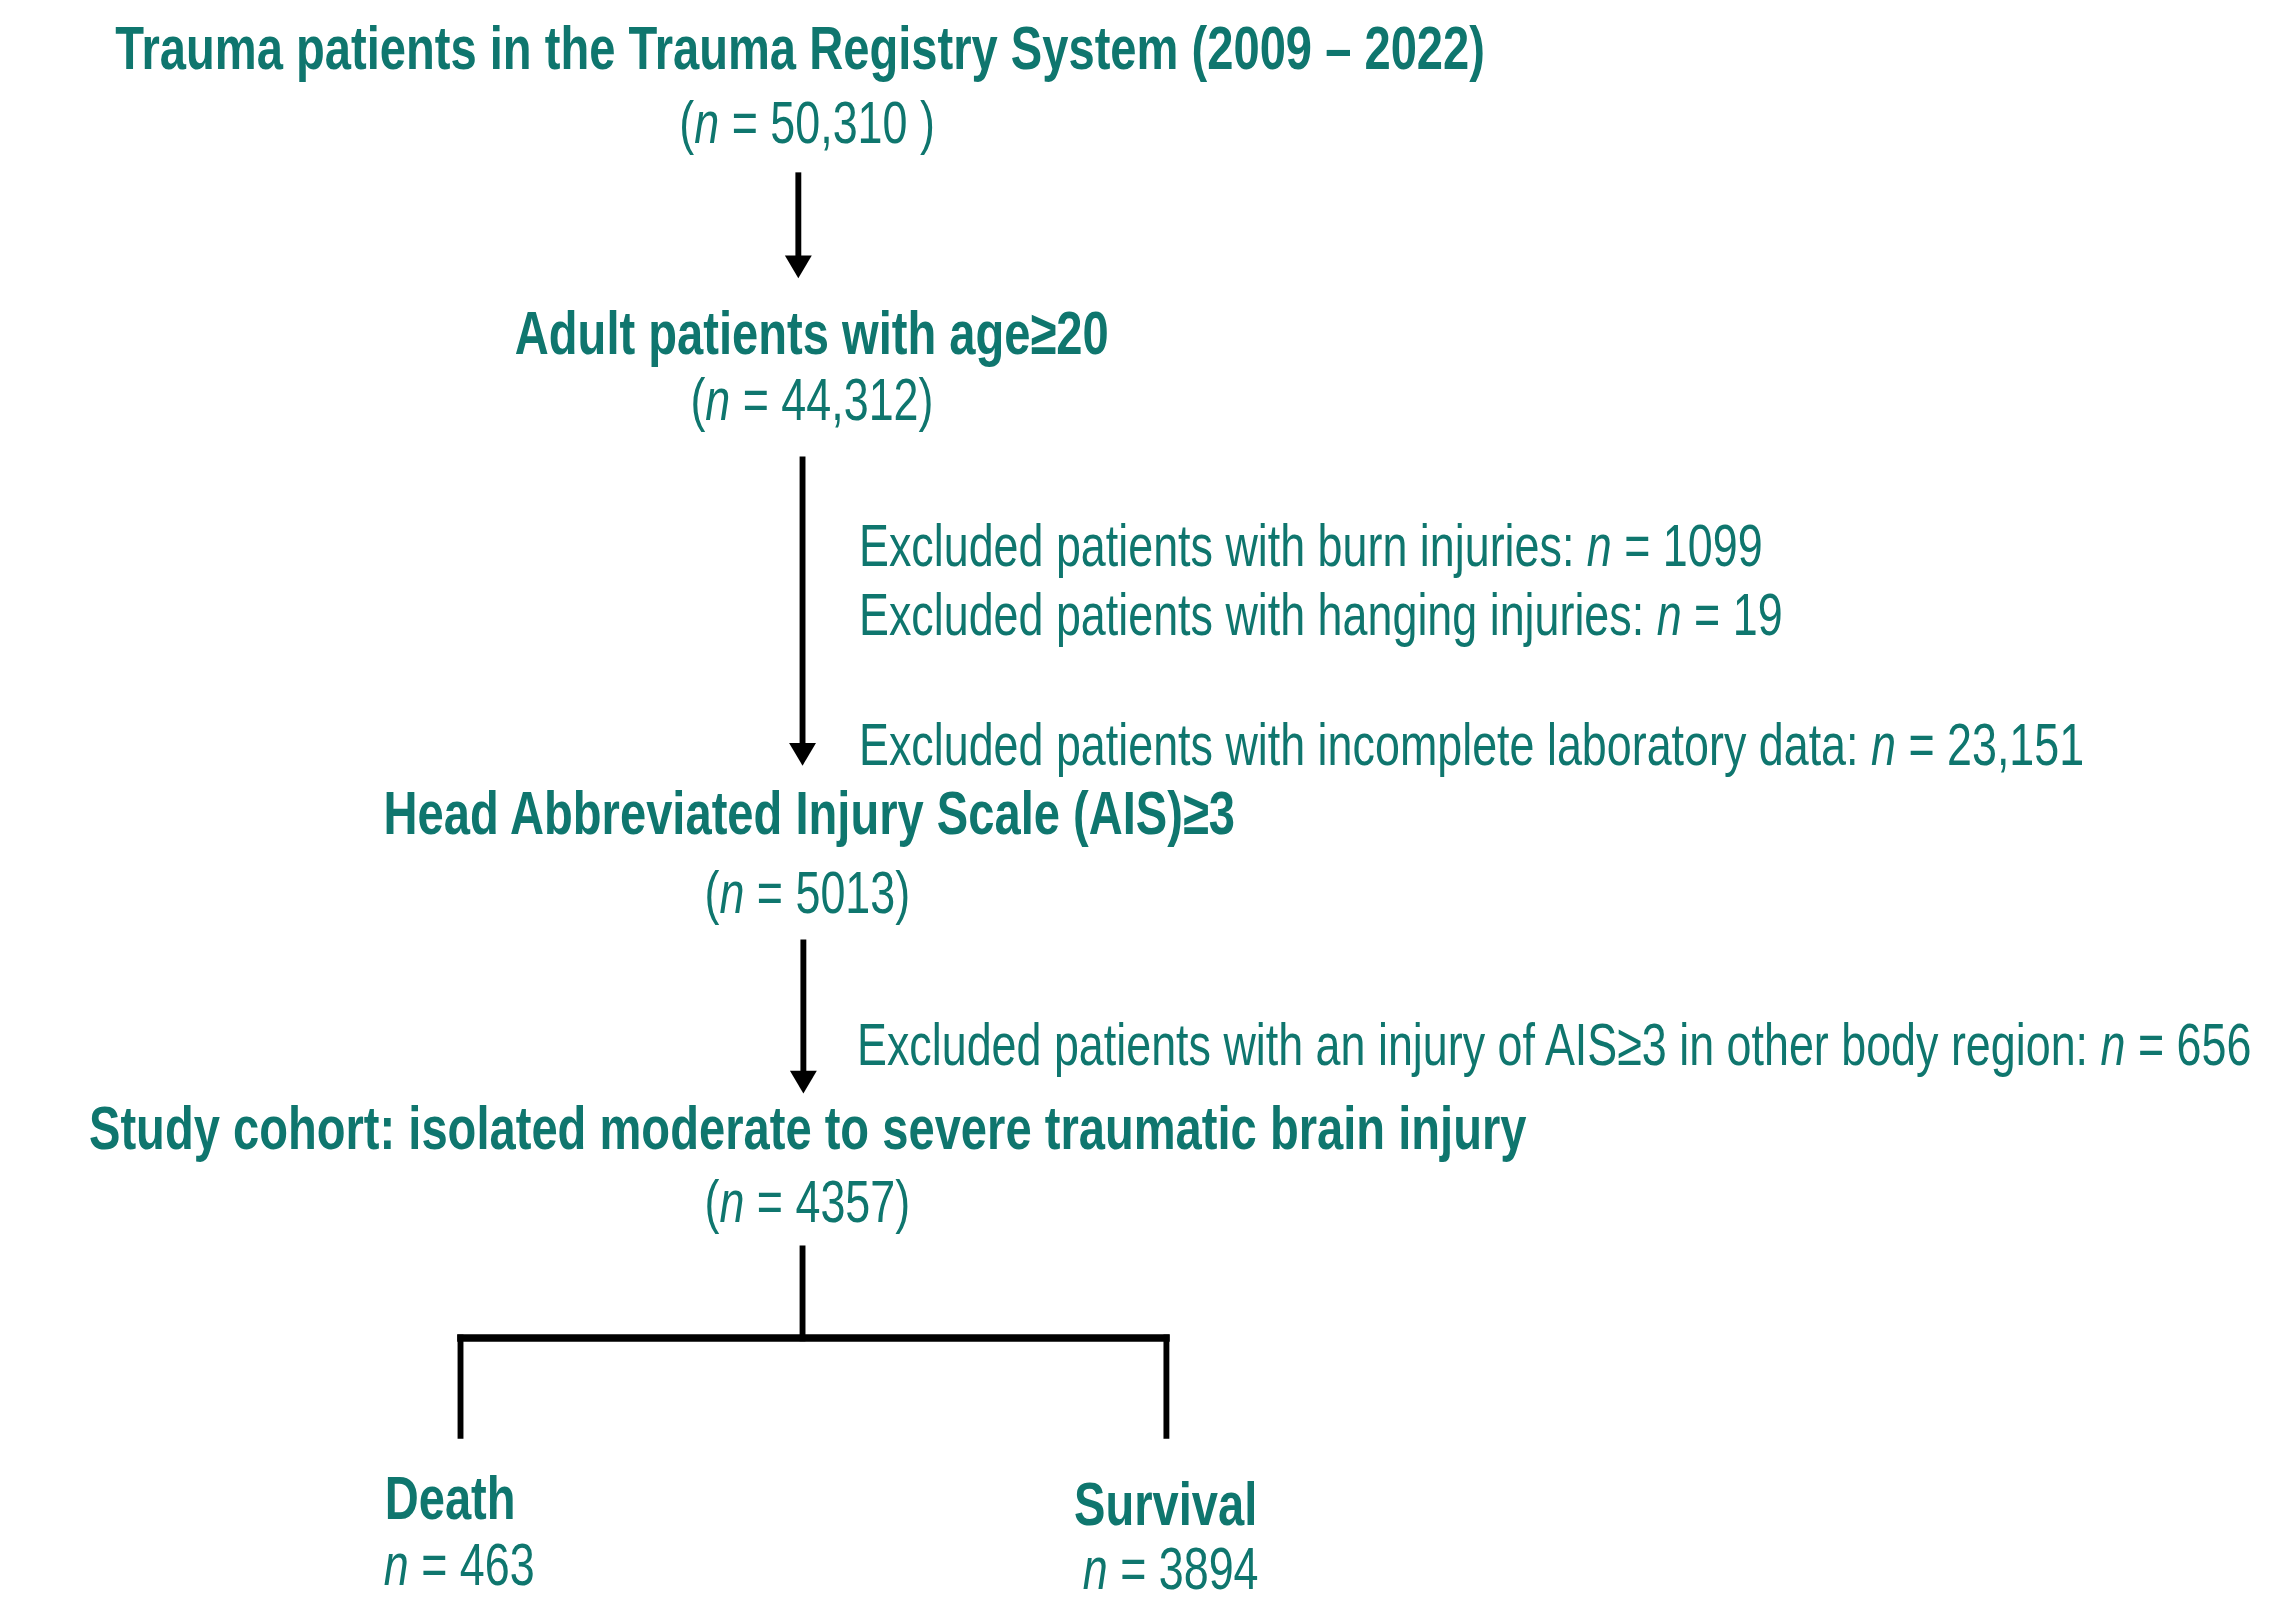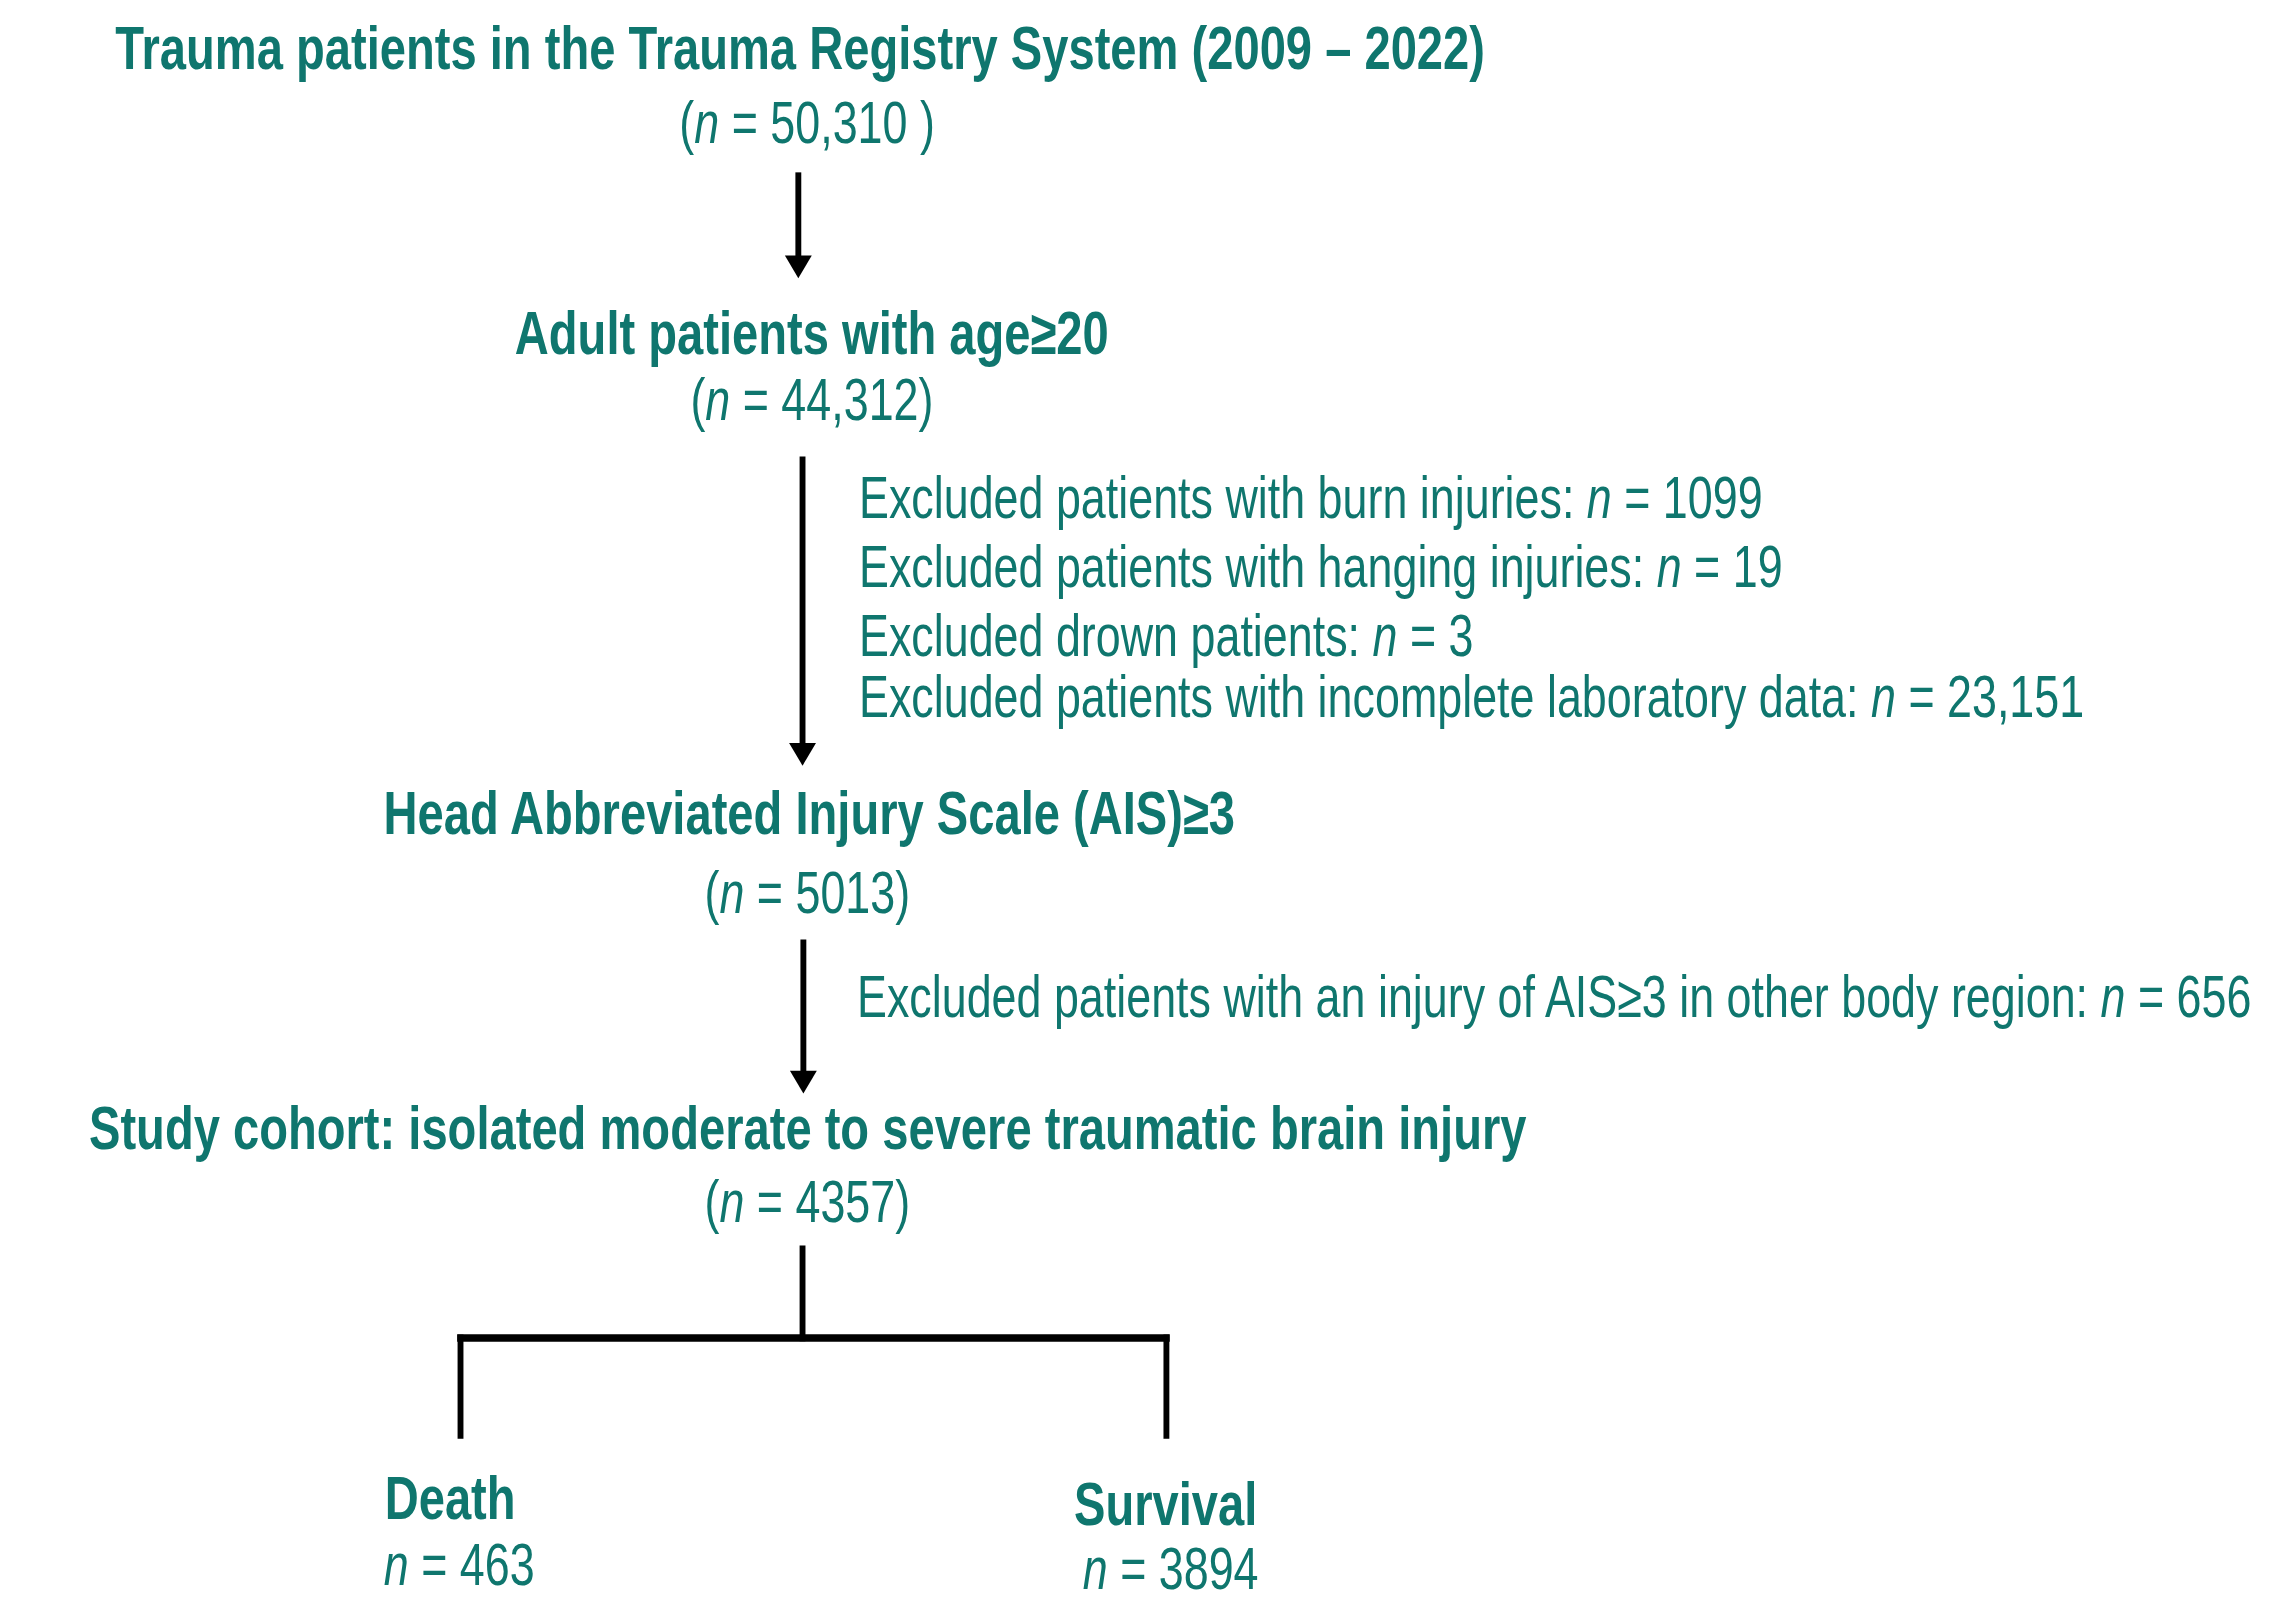--- a/index.html
+++ b/index.html
@@ -13,21 +13,21 @@
   }
   .lines{position:absolute;left:0;top:0;width:2295px;height:1617px;}
   
   .node{position:absolute;display:flex;justify-content:center;width:0;}
   .node>span{display:inline-block;white-space:nowrap;transform:scaleX(0.76);transform-origin:center center;text-align:center;}
   
   .excl{position:absolute;}
   .excl>span{display:inline-block;white-space:nowrap;transform:scaleX(0.76);transform-origin:left center;}
   .h{font-weight:700;font-size:62px;line-height:62px;}
   .c{font-weight:400;font-size:59px;line-height:59px;}
-  .e{font-weight:400;font-size:59px;line-height:59px;}
+  .e{font-weight:400;font-size:59px;line-height:59px;margin-top:48px;}
   i{font-style:italic;}
 </style>
 </head>
 <body>
 
 <div class="canvas">
 
   <svg class="lines" viewBox="0 0 2731 1924">
 
     <line x1="950" y1="205" x2="950" y2="306" stroke="#000000" stroke-width="7"></line>
@@ -58,23 +58,20 @@
   <div class="node c" style="left:812px;top:371px;">
     <span><span>(</span><i>n</i><span> = 44,312)</span></span>
   </div>
 
   <div class="excl e" style="left:859px;top:469px;">
     <span><span>Excluded patients with burn injuries: </span><i>n</i><span> = 1099</span></span>
   </div>
   <div class="excl e" style="left:859px;top:538px;">
     <span><span>Excluded patients with hanging injuries: </span><i>n</i><span> = 19</span></span>
   </div>
-  <div class="excl e" style="left:859px;top:607px;">
-    <span><span>Excluded drown patients: </span><i>n</i><span> = 3</span></span>
-  </div>
   <div class="excl e" style="left:859px;top:668px;">
     <span><span>Excluded patients with incomplete laboratory data: </span><i>n</i><span> = 23,151</span></span>
   </div>
 
   <div class="node h" style="left:809px;top:782px;">
     <span>Head Abbreviated Injury Scale (AIS)≥3</span>
   </div>
   <div class="node c" style="left:807px;top:864px;">
     <span><span>(</span><i>n</i><span> = 5013)</span></span>
   </div>

